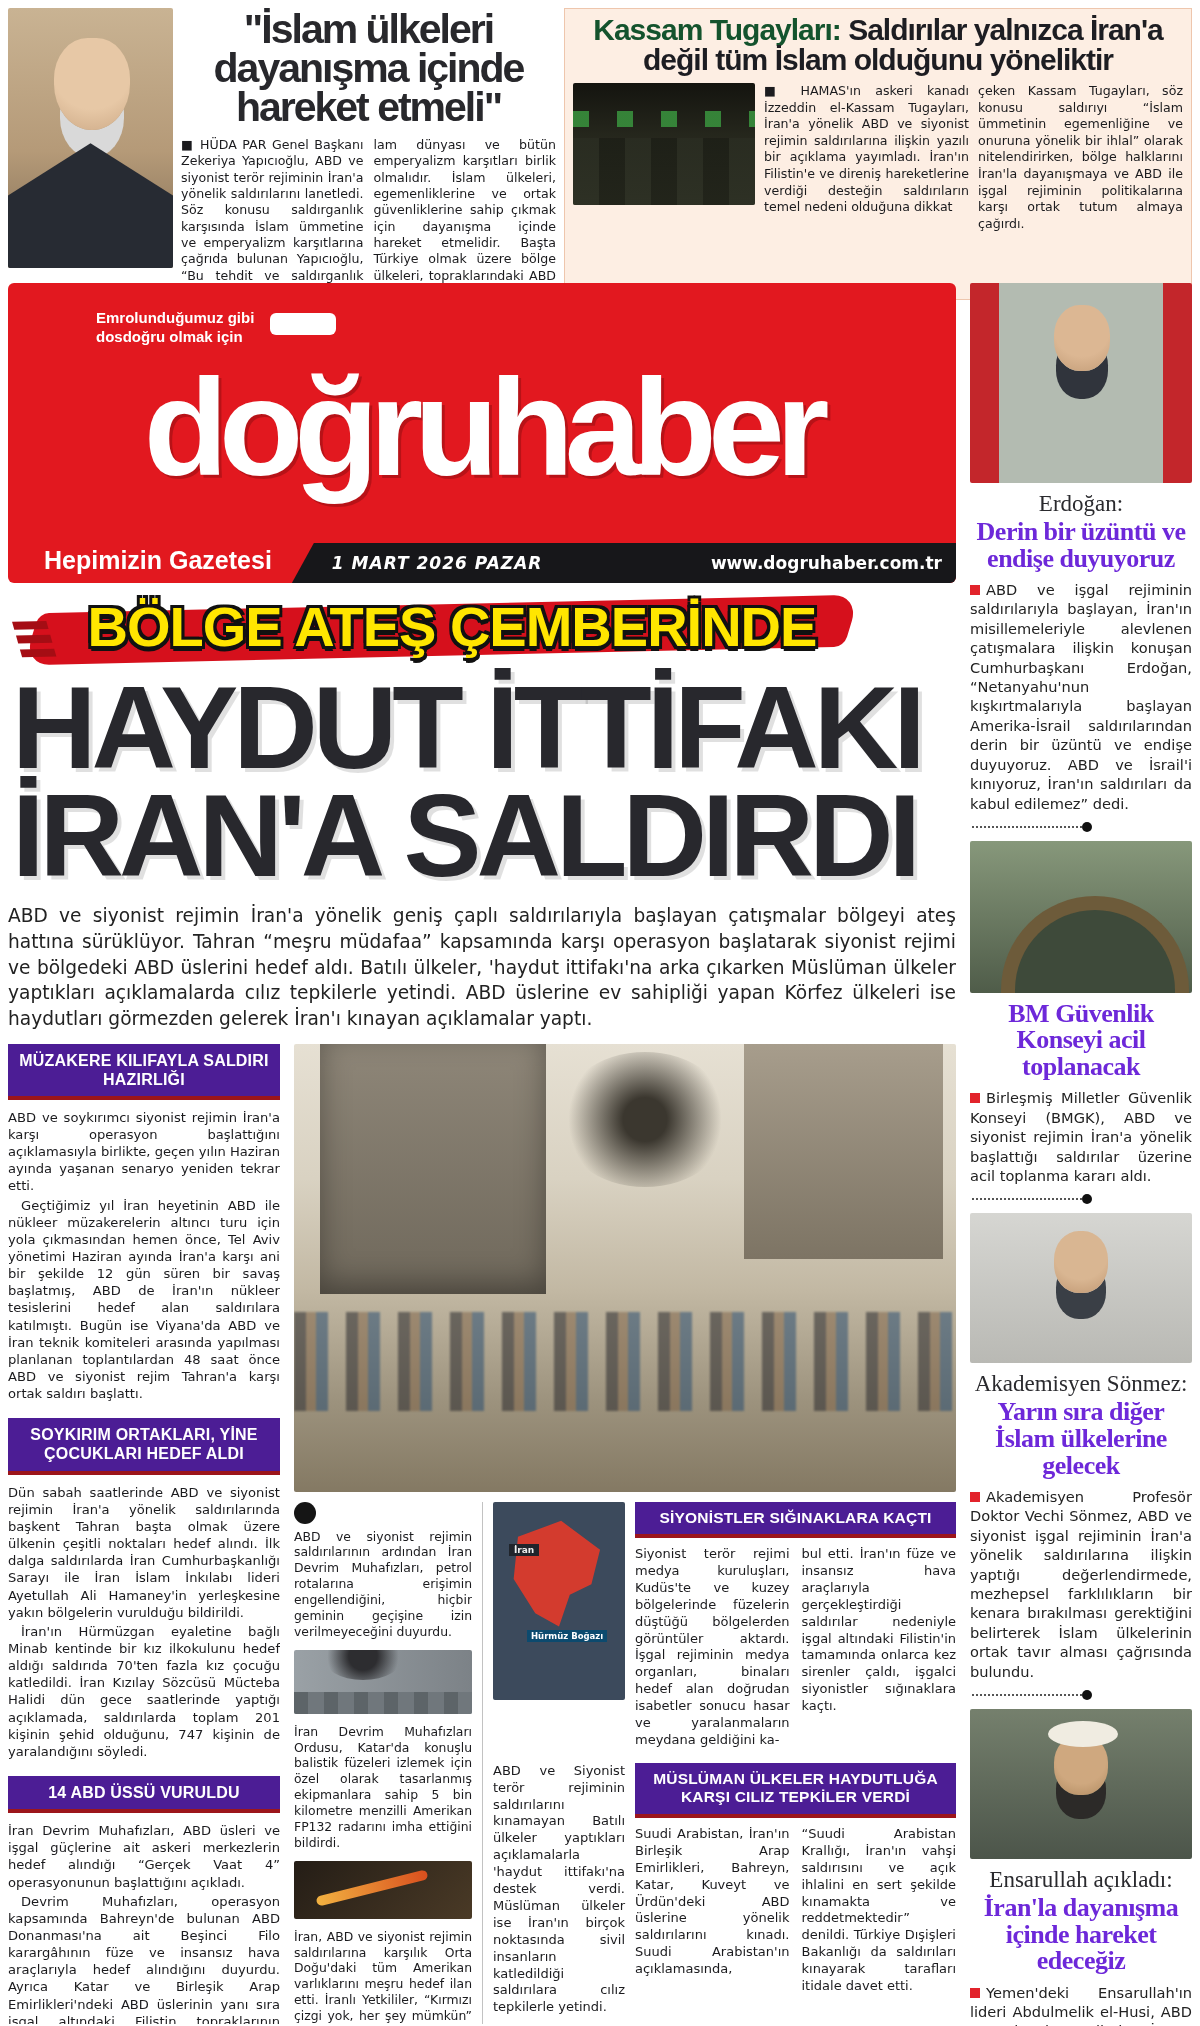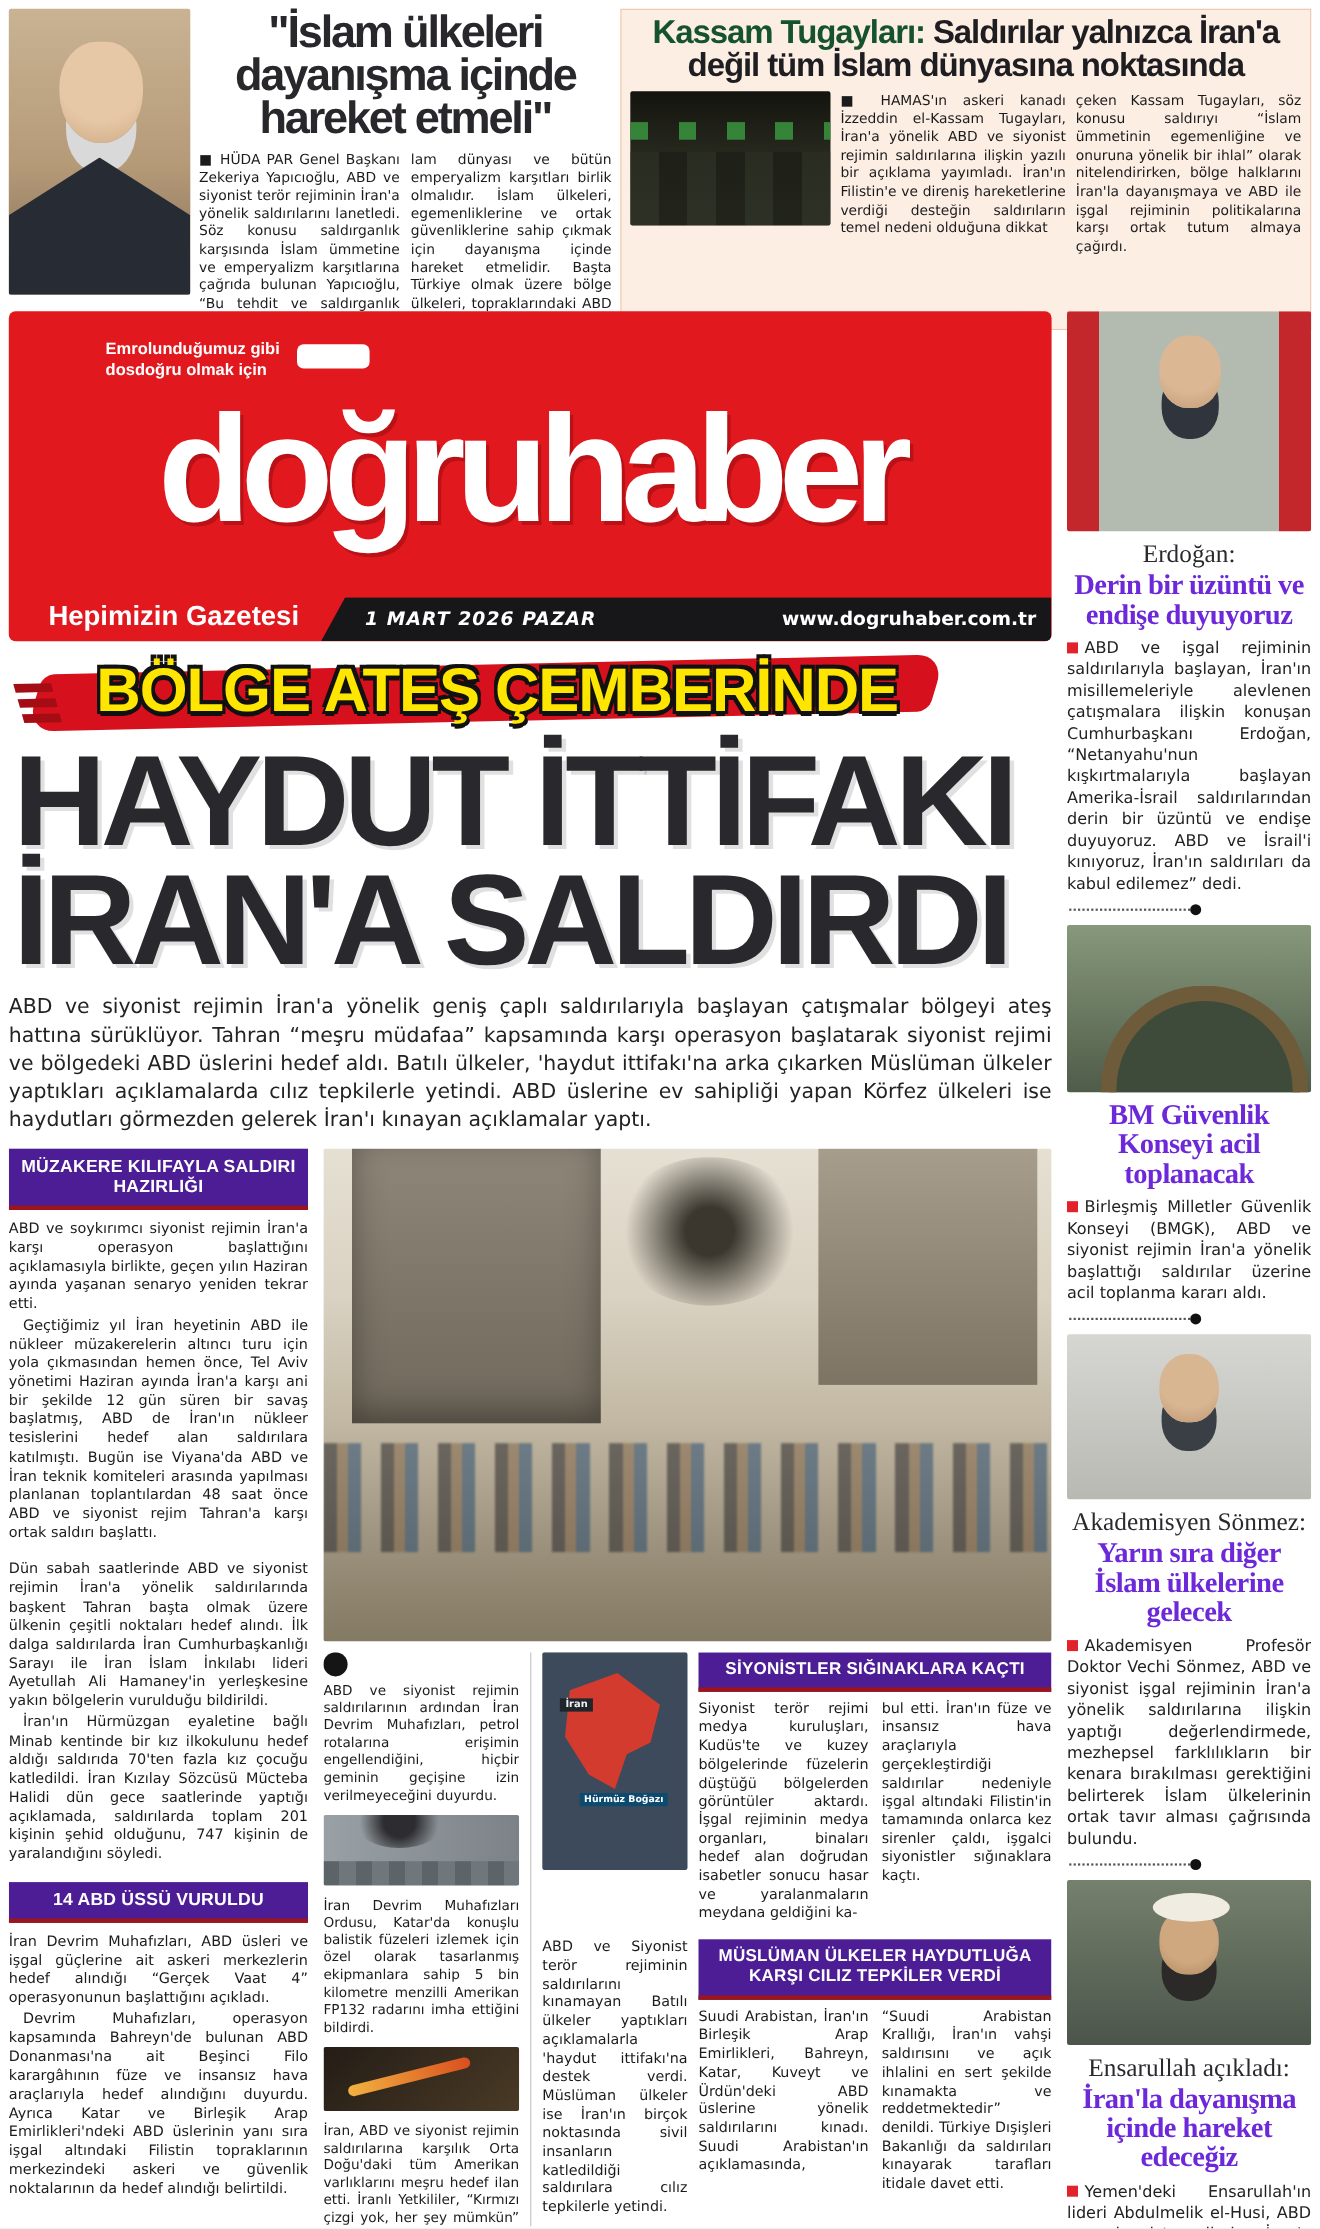--- a/index.html
+++ b/index.html
@@ -170,21 +170,21 @@
       <div class="tl-right">
         <h2 class="tl-head">"İslam ülkeleri dayanışma içinde hareket etmeli"</h2>
         <div class="tl-cols">
           <p class="just">■ HÜDA PAR Genel Başkanı Zekeriya Yapıcıoğlu, ABD ve siyonist terör rejiminin İran'a yönelik saldırılarını lanetledi. Söz konusu saldırganlık karşısında İslam ümmetine ve emperyalizm karşıtlarına çağrıda bulunan Yapıcıoğlu, “Bu tehdit ve saldırganlık karşısında İs-</p>
           <p class="just">lam dünyası ve bütün emperyalizm karşıtları birlik olmalıdır. İslam ülkeleri, egemenliklerine ve ortak güvenliklerine sahip çıkmak için dayanışma içinde hareket etmelidir. Başta Türkiye olmak üzere bölge ülkeleri, topraklarındaki ABD üslerini kapatmalıdır” dedi.</p>
         </div>
       </div>
     </article>
 
     <article class="kassam">
-      <h2 class="kassam-head"><span class="kick">Kassam Tugayları: </span><span>Saldırılar yalnızca İran'a değil tüm İslam dünyasına noktasında</span></h2>
+      <h2 class="kassam-head"><span class="kick">Kassam Tugayları: </span><span>Saldırılar yalnızca İran'a değil tüm İslam olduğunu yöneliktir</span></h2>
       <div class="kassam-body">
         <div class="ph ph-kassam"></div>
         <p class="kassam-col just">■ HAMAS'ın askeri kanadı İzzeddin el-Kassam Tugayları, İran'a yönelik ABD ve siyonist rejimin saldırılarına ilişkin yazılı bir açıklama yayımladı. İran'ın Filistin'e ve direniş hareketlerine verdiği desteğin saldırıların temel nedeni olduğuna dikkat</p>
         <p class="kassam-col just">çeken Kassam Tugayları, söz konusu saldırıyı “İslam ümmetinin egemenliğine ve onuruna yönelik bir ihlal” olarak nitelendirirken, bölge halklarını İran'la dayanışmaya ve ABD ile işgal rejiminin politikalarına karşı ortak tutum almaya çağırdı.</p>
       </div>
     </article>
   </div>
 
   <div class="lower">
 
@@ -218,20 +218,21 @@
 
       <div class="cols-area">
 
         <div class="leftcol">
           <article>
             <h3 class="redhdr">MÜZAKERE KILIFAYLA SALDIRI HAZIRLIĞI</h3>
             <p class="just">ABD ve soykırımcı siyonist rejimin İran'a karşı operasyon başlattığını açıklamasıyla birlikte, geçen yılın Haziran ayında yaşanan senaryo yeniden tekrar etti.</p>
             <p class="just indent">Geçtiğimiz yıl İran heyetinin ABD ile nükleer müzakerelerin altıncı turu için yola çıkmasından hemen önce, Tel Aviv yönetimi Haziran ayında İran'a karşı ani bir şekilde 12 gün süren bir savaş başlatmış, ABD de İran'ın nükleer tesislerini hedef alan saldırılara katılmıştı. Bugün ise Viyana'da ABD ve İran teknik komiteleri arasında yapılması planlanan toplantılardan 48 saat önce ABD ve siyonist rejim Tahran'a karşı ortak saldırı başlattı.</p>
           </article>
           <article>
+            <h3 class="redhdr">SOYKIRIM ORTAKLARI, YİNE ÇOCUKLARI HEDEF ALDI</h3>
             <p class="just">Dün sabah saatlerinde ABD ve siyonist rejimin İran'a yönelik saldırılarında başkent Tahran başta olmak üzere ülkenin çeşitli noktaları hedef alındı. İlk dalga saldırılarda İran Cumhurbaşkanlığı Sarayı ile İran İslam İnkılabı lideri Ayetullah Ali Hamaney'in yerleşkesine yakın bölgelerin vurulduğu bildirildi.</p>
             <p class="just indent">İran'ın Hürmüzgan eyaletine bağlı Minab kentinde bir kız ilkokulunu hedef aldığı saldırıda 70'ten fazla kız çocuğu katledildi. İran Kızılay Sözcüsü Mücteba Halidi dün gece saatlerinde yaptığı açıklamada, saldırılarda toplam 201 kişinin şehid olduğunu, 747 kişinin de yaralandığını söyledi.</p>
           </article>
           <article>
             <h3 class="redhdr">14 ABD ÜSSÜ VURULDU</h3>
             <p class="just">İran Devrim Muhafızları, ABD üsleri ve işgal güçlerine ait askeri merkezlerin hedef alındığı “Gerçek Vaat 4” operasyonunun başlattığını açıkladı.</p>
             <p class="just indent">Devrim Muhafızları, operasyon kapsamında Bahreyn'de bulunan ABD Donanması'na ait Beşinci Filo karargâhının füze ve insansız hava araçlarıyla hedef alındığını duyurdu. Ayrıca Katar ve Birleşik Arap Emirlikleri'ndeki ABD üslerinin yanı sıra işgal altındaki Filistin topraklarının merkezindeki askeri ve güvenlik noktalarının da hedef alındığı belirtildi.</p>
 
           </article>
         </div>

